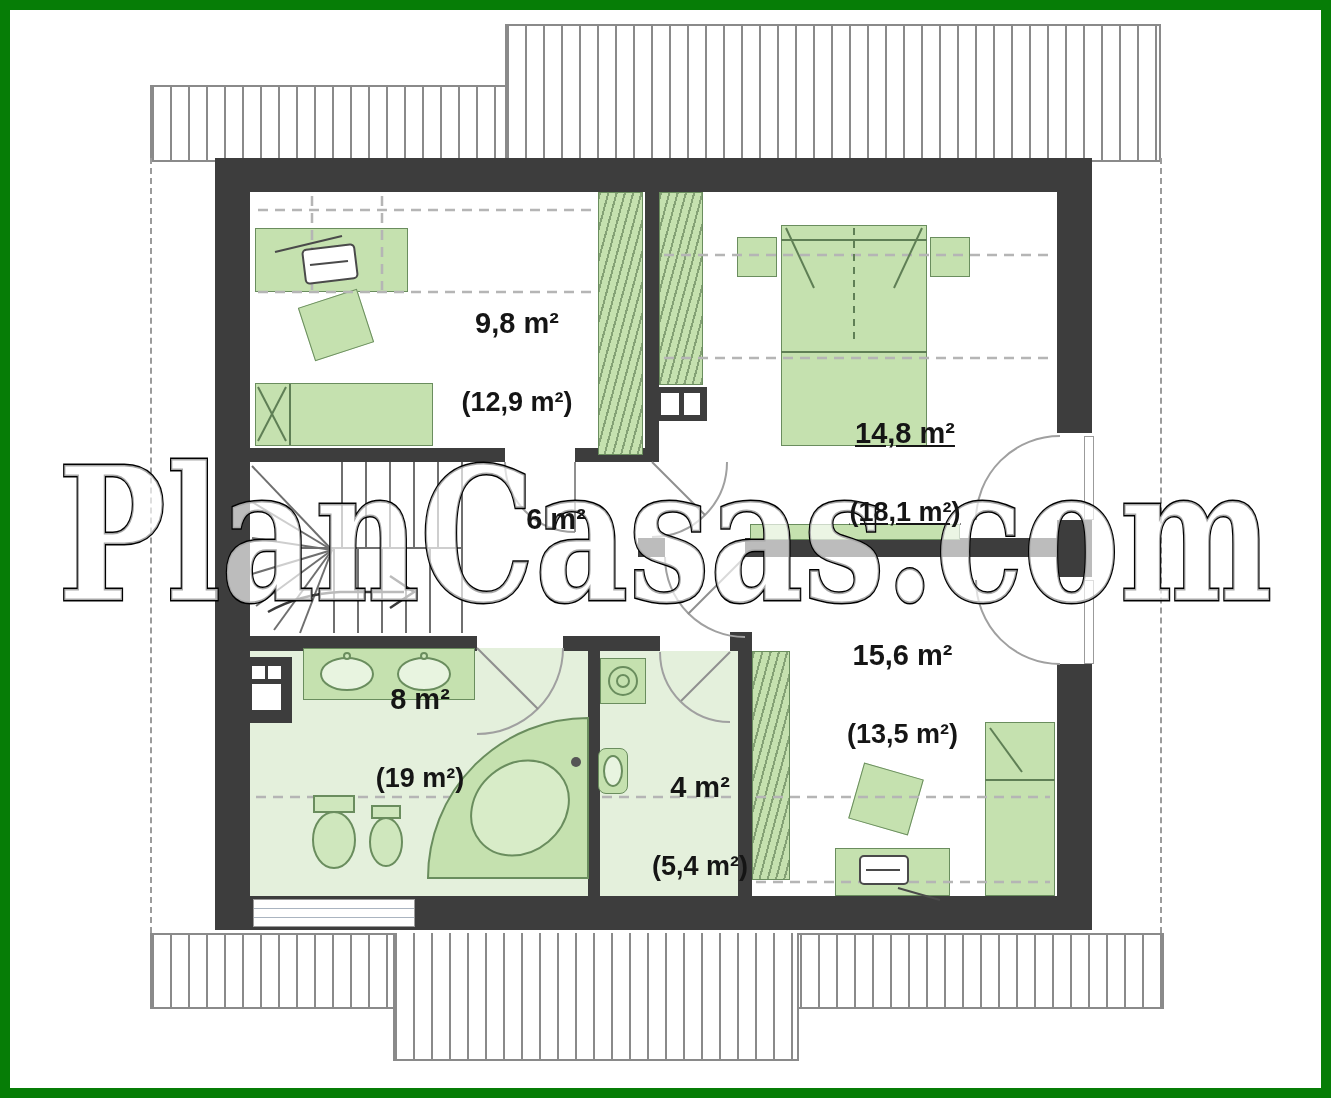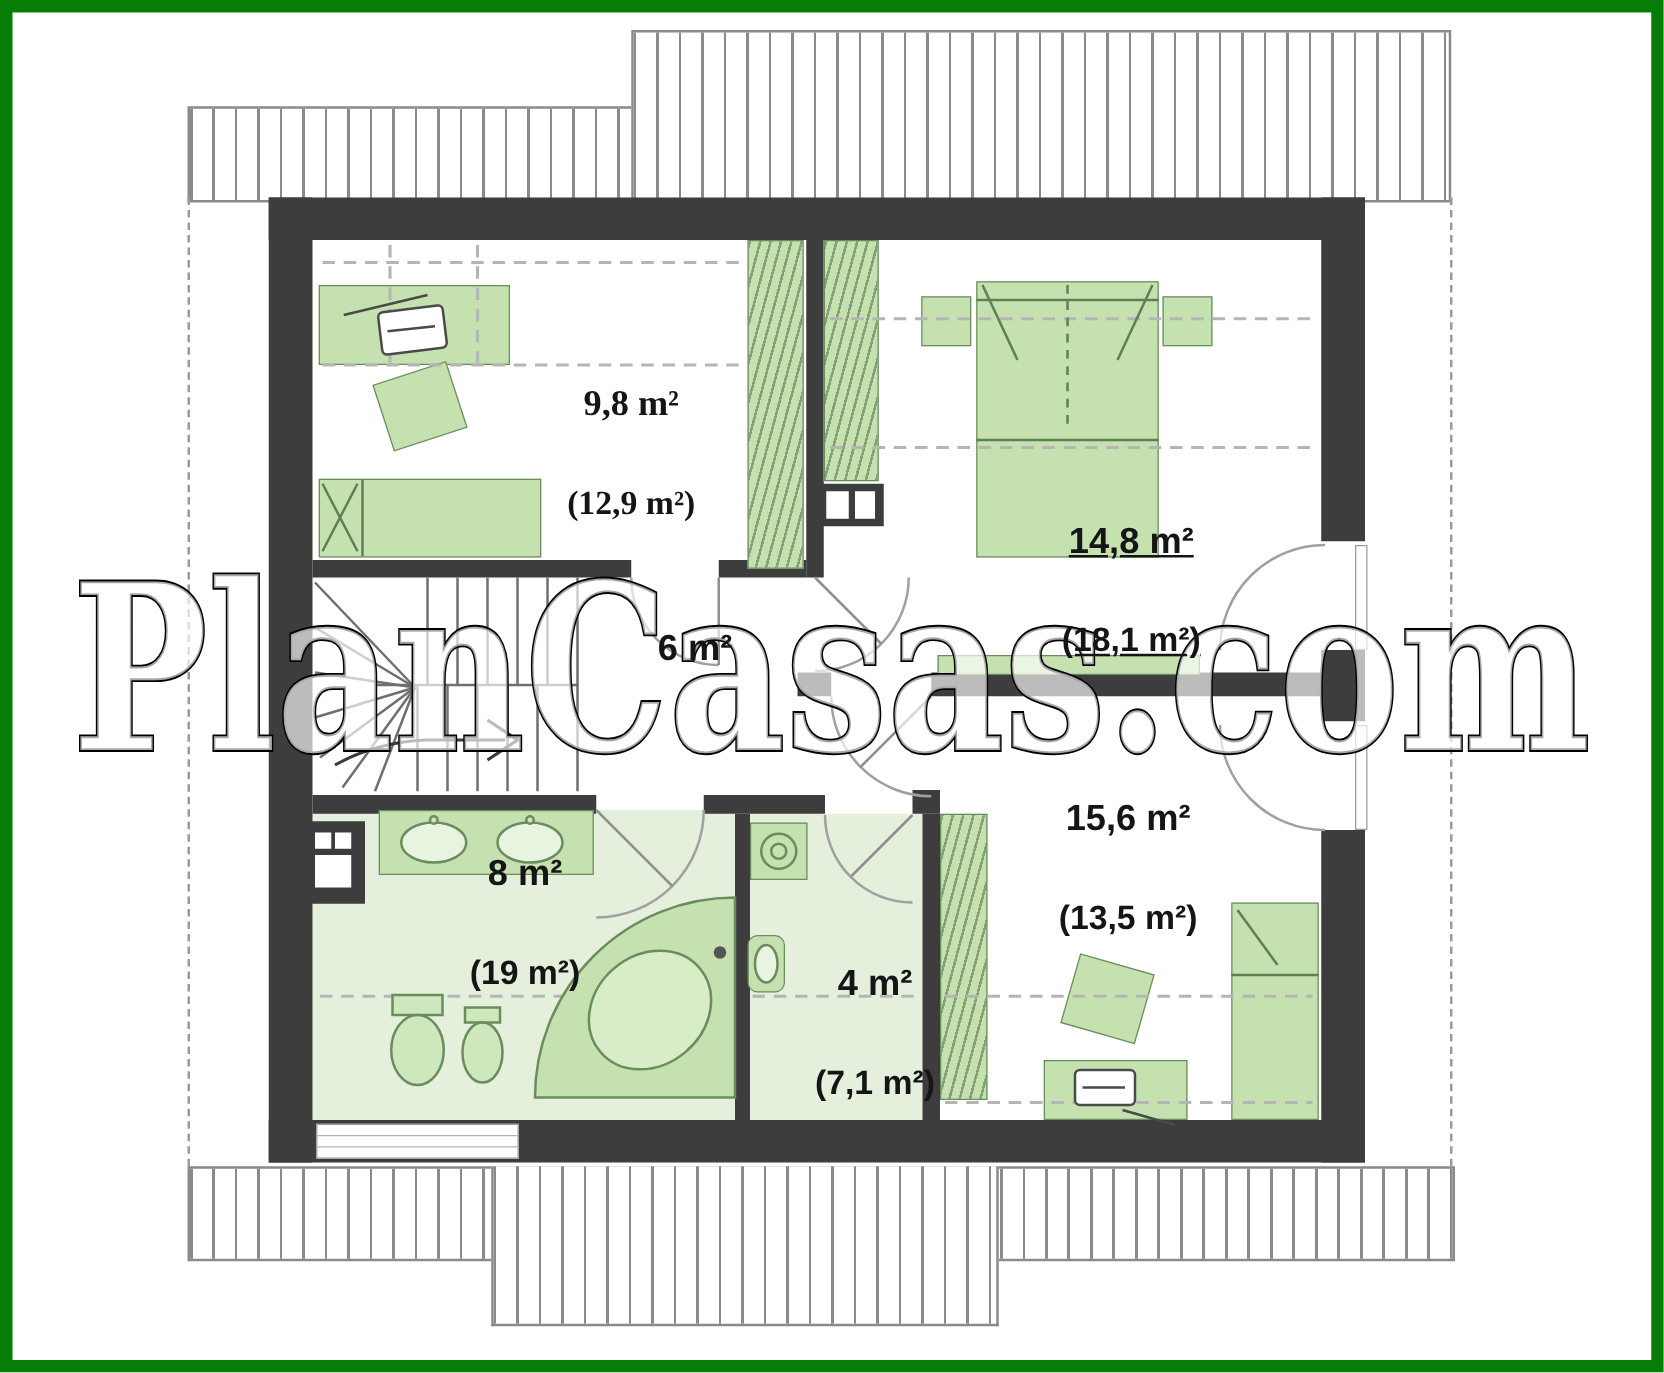--- a/index.html
+++ b/index.html
@@ -197,36 +197,36 @@
       <ellipse cx="520" cy="808" rx="52" ry="44" transform="rotate(-40 520 808)" fill="#d8ecc8"></ellipse>
       <circle cx="576" cy="762" r="5" fill="#555555" stroke="none"></circle>
       <circle cx="623" cy="681" r="14" fill="none"></circle>
       <circle cx="623" cy="681" r="6" fill="none"></circle>
       <ellipse cx="613" cy="771" rx="9" ry="15" fill="#e8f4e0"></ellipse>
     </g>
 
     <text class="wm" x="665" y="600" text-anchor="middle" font-size="185" textLength="1215" lengthAdjust="spacingAndGlyphs" fill="rgba(255,255,255,0.66)" stroke="#000000" stroke-width="3" paint-order="stroke">PlanCasas.com</text>
   </svg>
 
-  <div class="room-label" style="left:400px;top:306px;width:210px;font-family:Liberation Serif, serif;">
+  <div class="room-label" style="left:412px;top:306px;width:210px;">
     <div class="l1">9,8 m²</div>
     <div class="l2">(12,9 m²)</div>
   </div>
   <div class="room-label" style="left:795px;top:416px;width:220px;text-decoration:underline;">
     <div class="l1">14,8 m²</div>
     <div class="l2">(18,1 m²)</div>
   </div>
   <div class="room-label" style="left:501px;top:502px;width:110px;text-align:center;">
     <div class="l1">6 m²</div>
   </div>
   <div class="room-label" style="left:332px;top:682px;width:176px;">
     <div class="l1">8 m²</div>
     <div class="l2">(19 m²)</div>
   </div>
   <div class="room-label" style="left:612px;top:770px;width:176px;">
     <div class="l1">4 m²</div>
-    <div class="l2">(7,1 m²)</div>
+    <div class="l2">(5,4 m²)</div>
   </div>
   <div class="room-label" style="left:790px;top:638px;width:225px;">
     <div class="l1">15,6 m²</div>
     <div class="l2">(13,5 m²)</div>
   </div>
 </div>
 
 </body></html>

